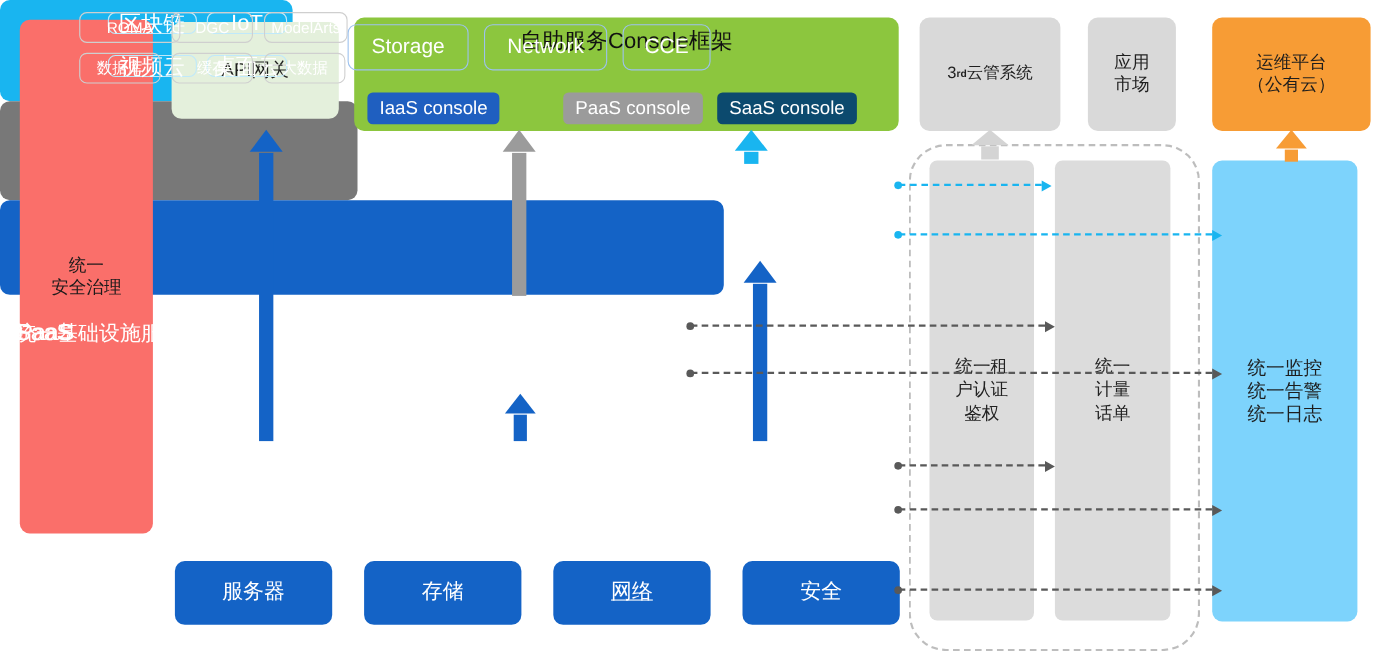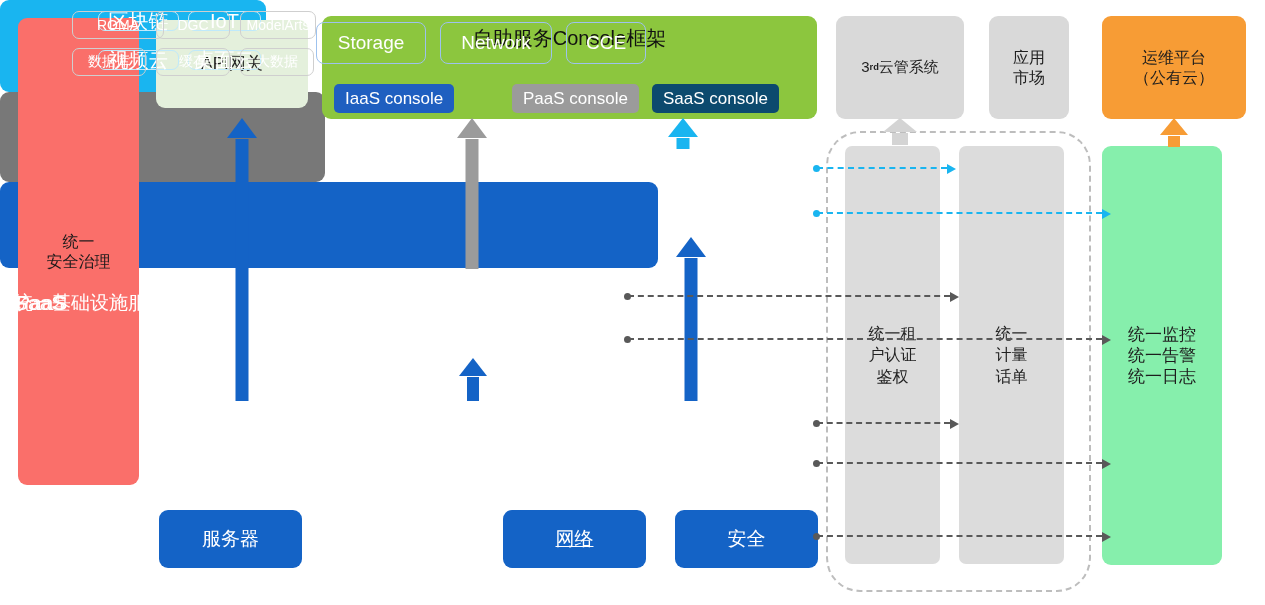--- a/index.html
+++ b/index.html
@@ -85,22 +85,22 @@
   }
   sup{font-size:.62em; vertical-align:super;font-weight:bold;}
 
   
   #ops-top{
     left:1102px; top:16px; width:144px; height:103px;
     background:#f79c35; color:#1d1d1d; font-size:16px;
     border-radius:9px;
   }
   #ops-side{
-    left:1102px; top:146px; width:120px; height:419px;
-    background:#86efac; color:#1d1d1d; font-size:17px;
+    left:1102px; top:146px; width:132px; height:419px;
+    background:#7dd3fc; color:#1d1d1d; font-size:17px;
     border-radius:9px;
   }
 
   
   #saas-block{
     left:551px; top:146px; width:266px; height:92px;
     background:#19b5f0;
     border-radius:9px;
     display:block;
   }
@@ -295,20 +295,21 @@
   </div>
 
   <div id="iaas-bar">
     <div id="iaas-label">统一基础设施服务</div>
     <div class="iaas-chip" id="iaas-storage">Storage</div>
     <div class="iaas-chip" id="iaas-network">Network</div>
     <div class="iaas-chip" id="iaas-cce">CCE</div>
   </div>
 
   <div class="box resource-box" id="res-server">服务器</div>
+  <div class="box resource-box" id="res-storage">存储</div>
   <div class="box resource-box" id="res-network">网络</div>
   <div class="box resource-box" id="res-security">安全</div>
 
   <div id="shared-container"></div>
   <div class="shared-col" id="col-auth">统一租
 户认证
 鉴权</div>
   <div class="shared-col" id="col-meter">统一
 计量
 话单</div>

